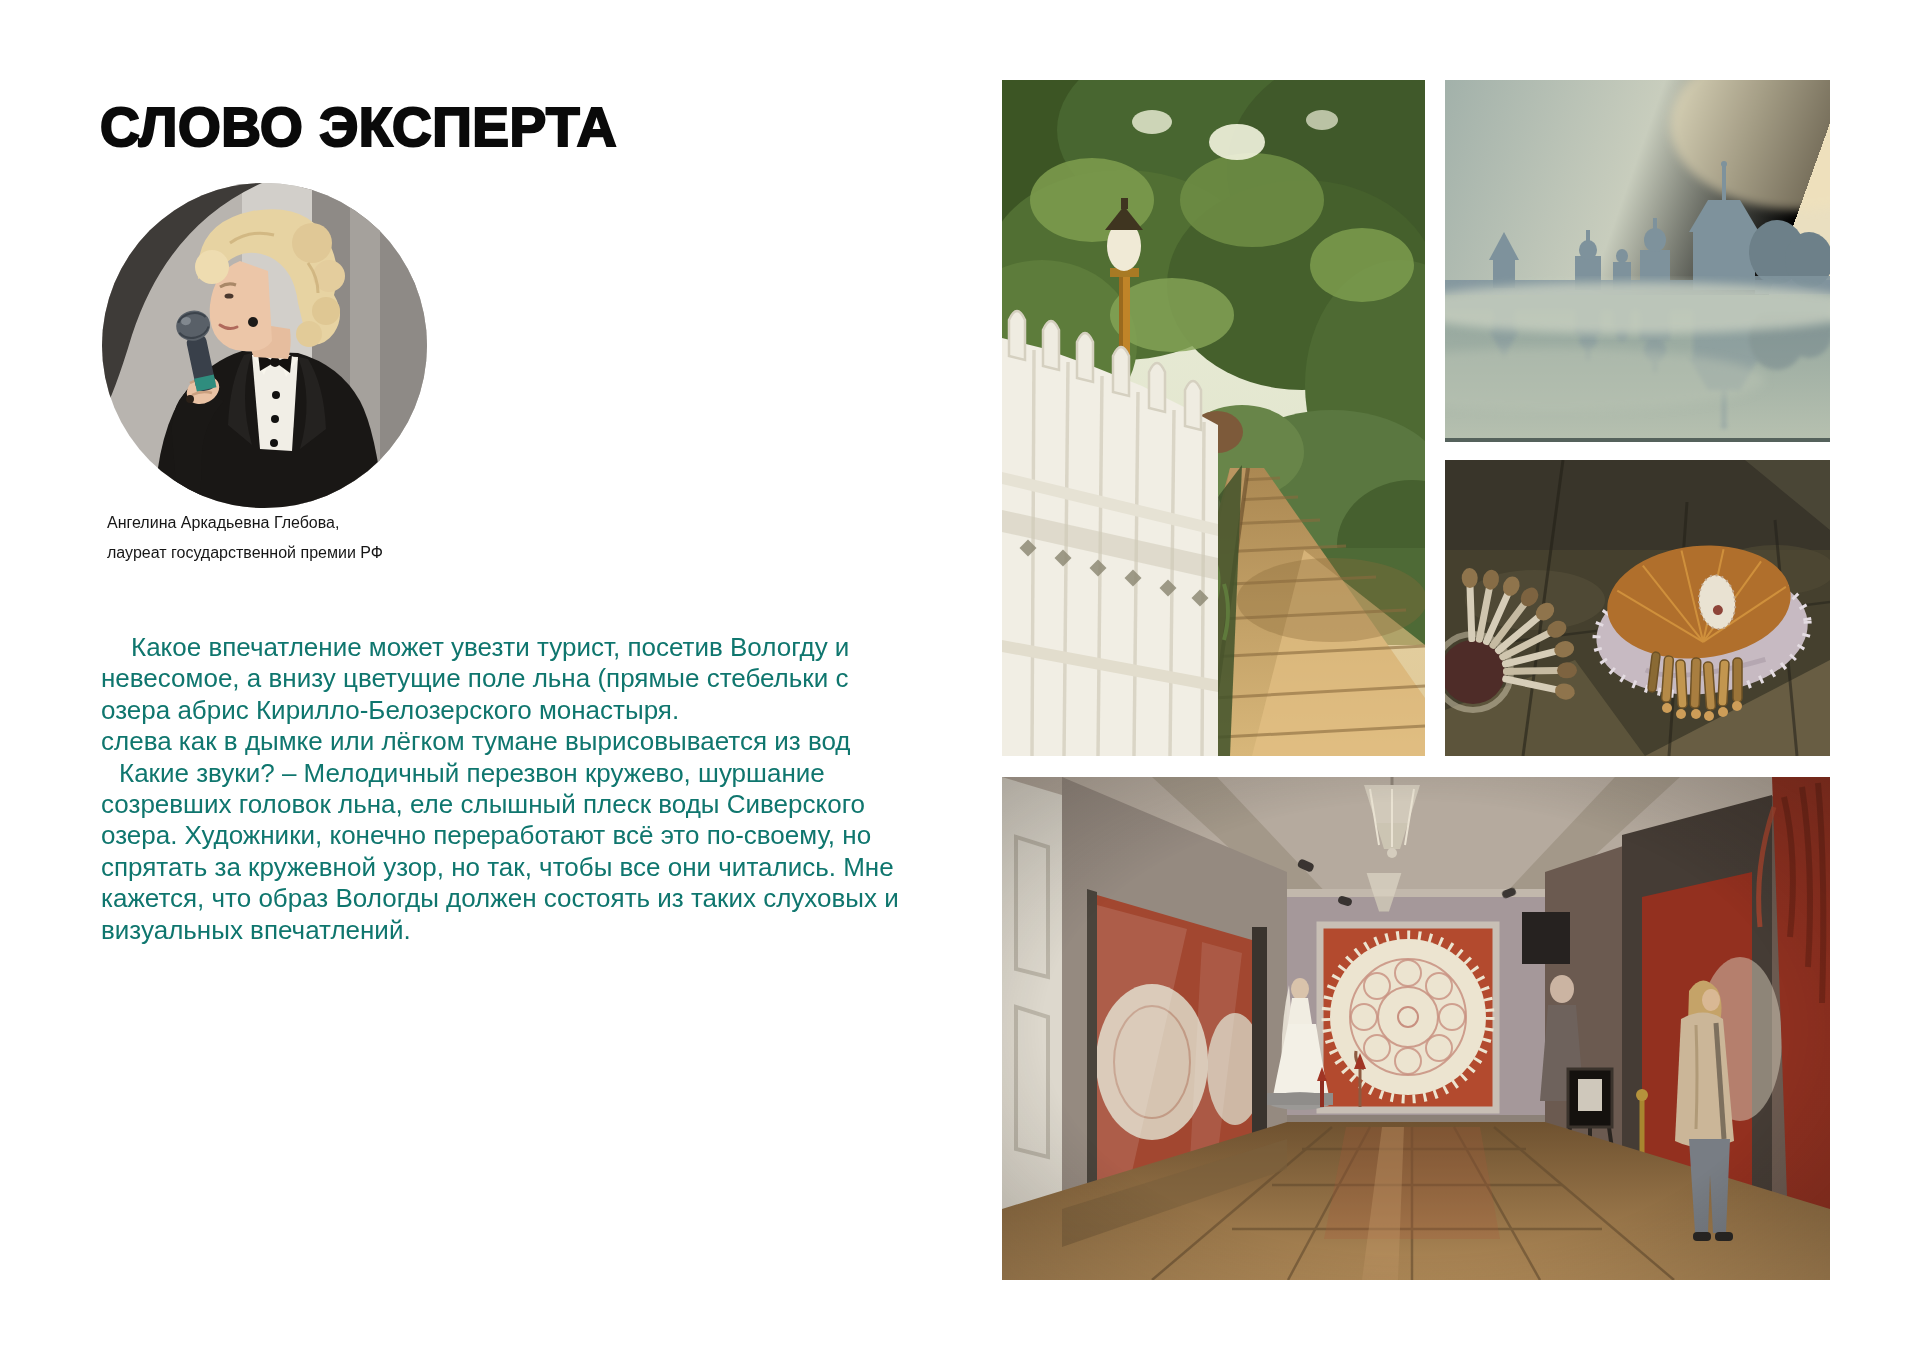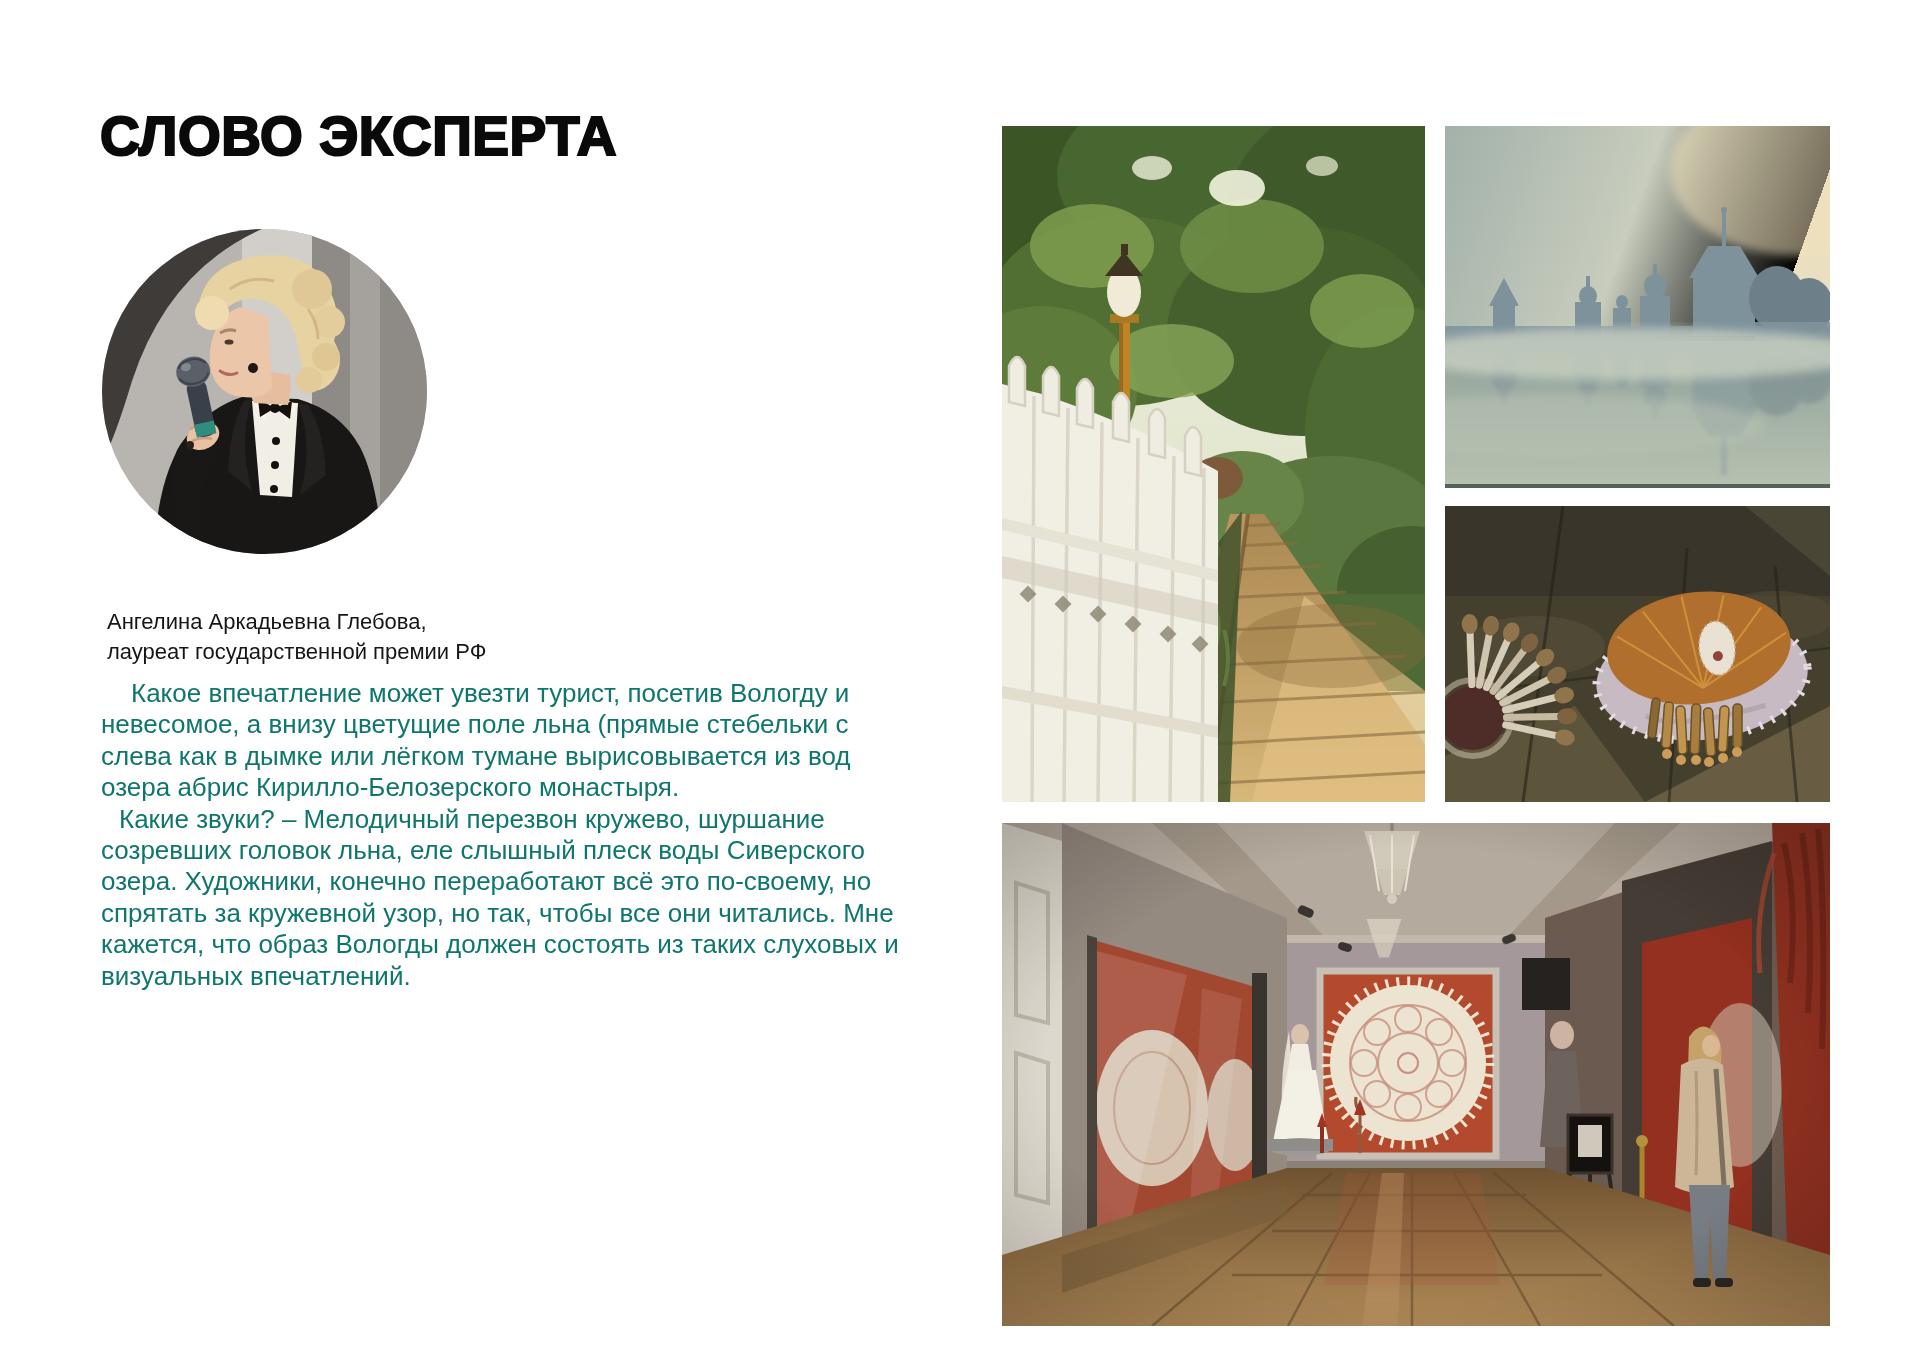--- a/index.html
+++ b/index.html
@@ -1,26 +1,26 @@
 <!DOCTYPE html>
 <html lang="ru"><head>
 <meta charset="utf-8">
 <style>
   html,body{margin:0;padding:0;background:#ffffff;}
   .page{position:relative;width:1920px;height:1358px;background:#ffffff;overflow:hidden;
         font-family:"Liberation Sans", sans-serif;color:#161616;}
-  .abs{position:absolute;margin-top:46px;}
+  .abs{position:absolute;}
 
   .title{left:100px;top:58px;font-size:55px;font-weight:bold;letter-spacing:.5px;
          color:#0a0a0a;-webkit-text-stroke:2.2px #0a0a0a;white-space:nowrap;}
 
   .avatar{left:102px;top:183px;width:325px;height:325px;border-radius:50%;overflow:hidden;}
   .avatar svg{display:block;width:100%;height:100%;}
 
-  .caption{left:107px;top:561px;font-size:22px;line-height:30px;}
+  .caption{left:107px;top:508px;font-size:16px;line-height:30px;}
   .caption div{white-space:nowrap;}
 
   .bodytext{left:101px;top:632px;font-size:26px;line-height:31.4px;color:#0f766e;}
   .bodytext div{white-space:nowrap;}
   .ind1{padding-left:30px;}
   .ind2{padding-left:18px;}
 
   figure{margin:0;}
   .photo{overflow:hidden;background:#ccc;}
   .photo svg{display:block;width:100%;height:100%;}
@@ -84,22 +84,22 @@
   </figure>
 
   <div class="abs caption">
     <div>Ангелина Аркадьевна Глебова,</div>
     <div>лауреат государственной премии РФ</div>
   </div>
 
   <div class="abs bodytext">
     <div class="ind1">Какое впечатление может увезти турист, посетив Вологду и</div>
     <div>невесомое, а внизу цветущие поле льна (прямые стебельки с</div>
+    <div>озера абрис Кирилло-Белозерского монастыря.</div>
     <div>слева как в дымке или лёгком тумане вырисовывается из вод</div>
-    <div>озера абрис Кирилло-Белозерского монастыря.</div>
     <div class="ind2">Какие звуки? – Мелодичный перезвон кружево, шуршание</div>
     <div>созревших головок льна, еле слышный плеск воды Сиверского</div>
     <div>озера. Художники, конечно переработают всё это по-своему, но</div>
     <div>спрятать за кружевной узор, но так, чтобы все они читались. Мне</div>
     <div>кажется, что образ Вологды должен состоять из таких слуховых и</div>
     <div>визуальных впечатлений.</div>
   </div>
 
   <figure class="abs photo ph-garden" role="img" aria-label="garden-boardwalk-white-fence-photo">
     <svg viewBox="0 0 423 676" preserveAspectRatio="none">

